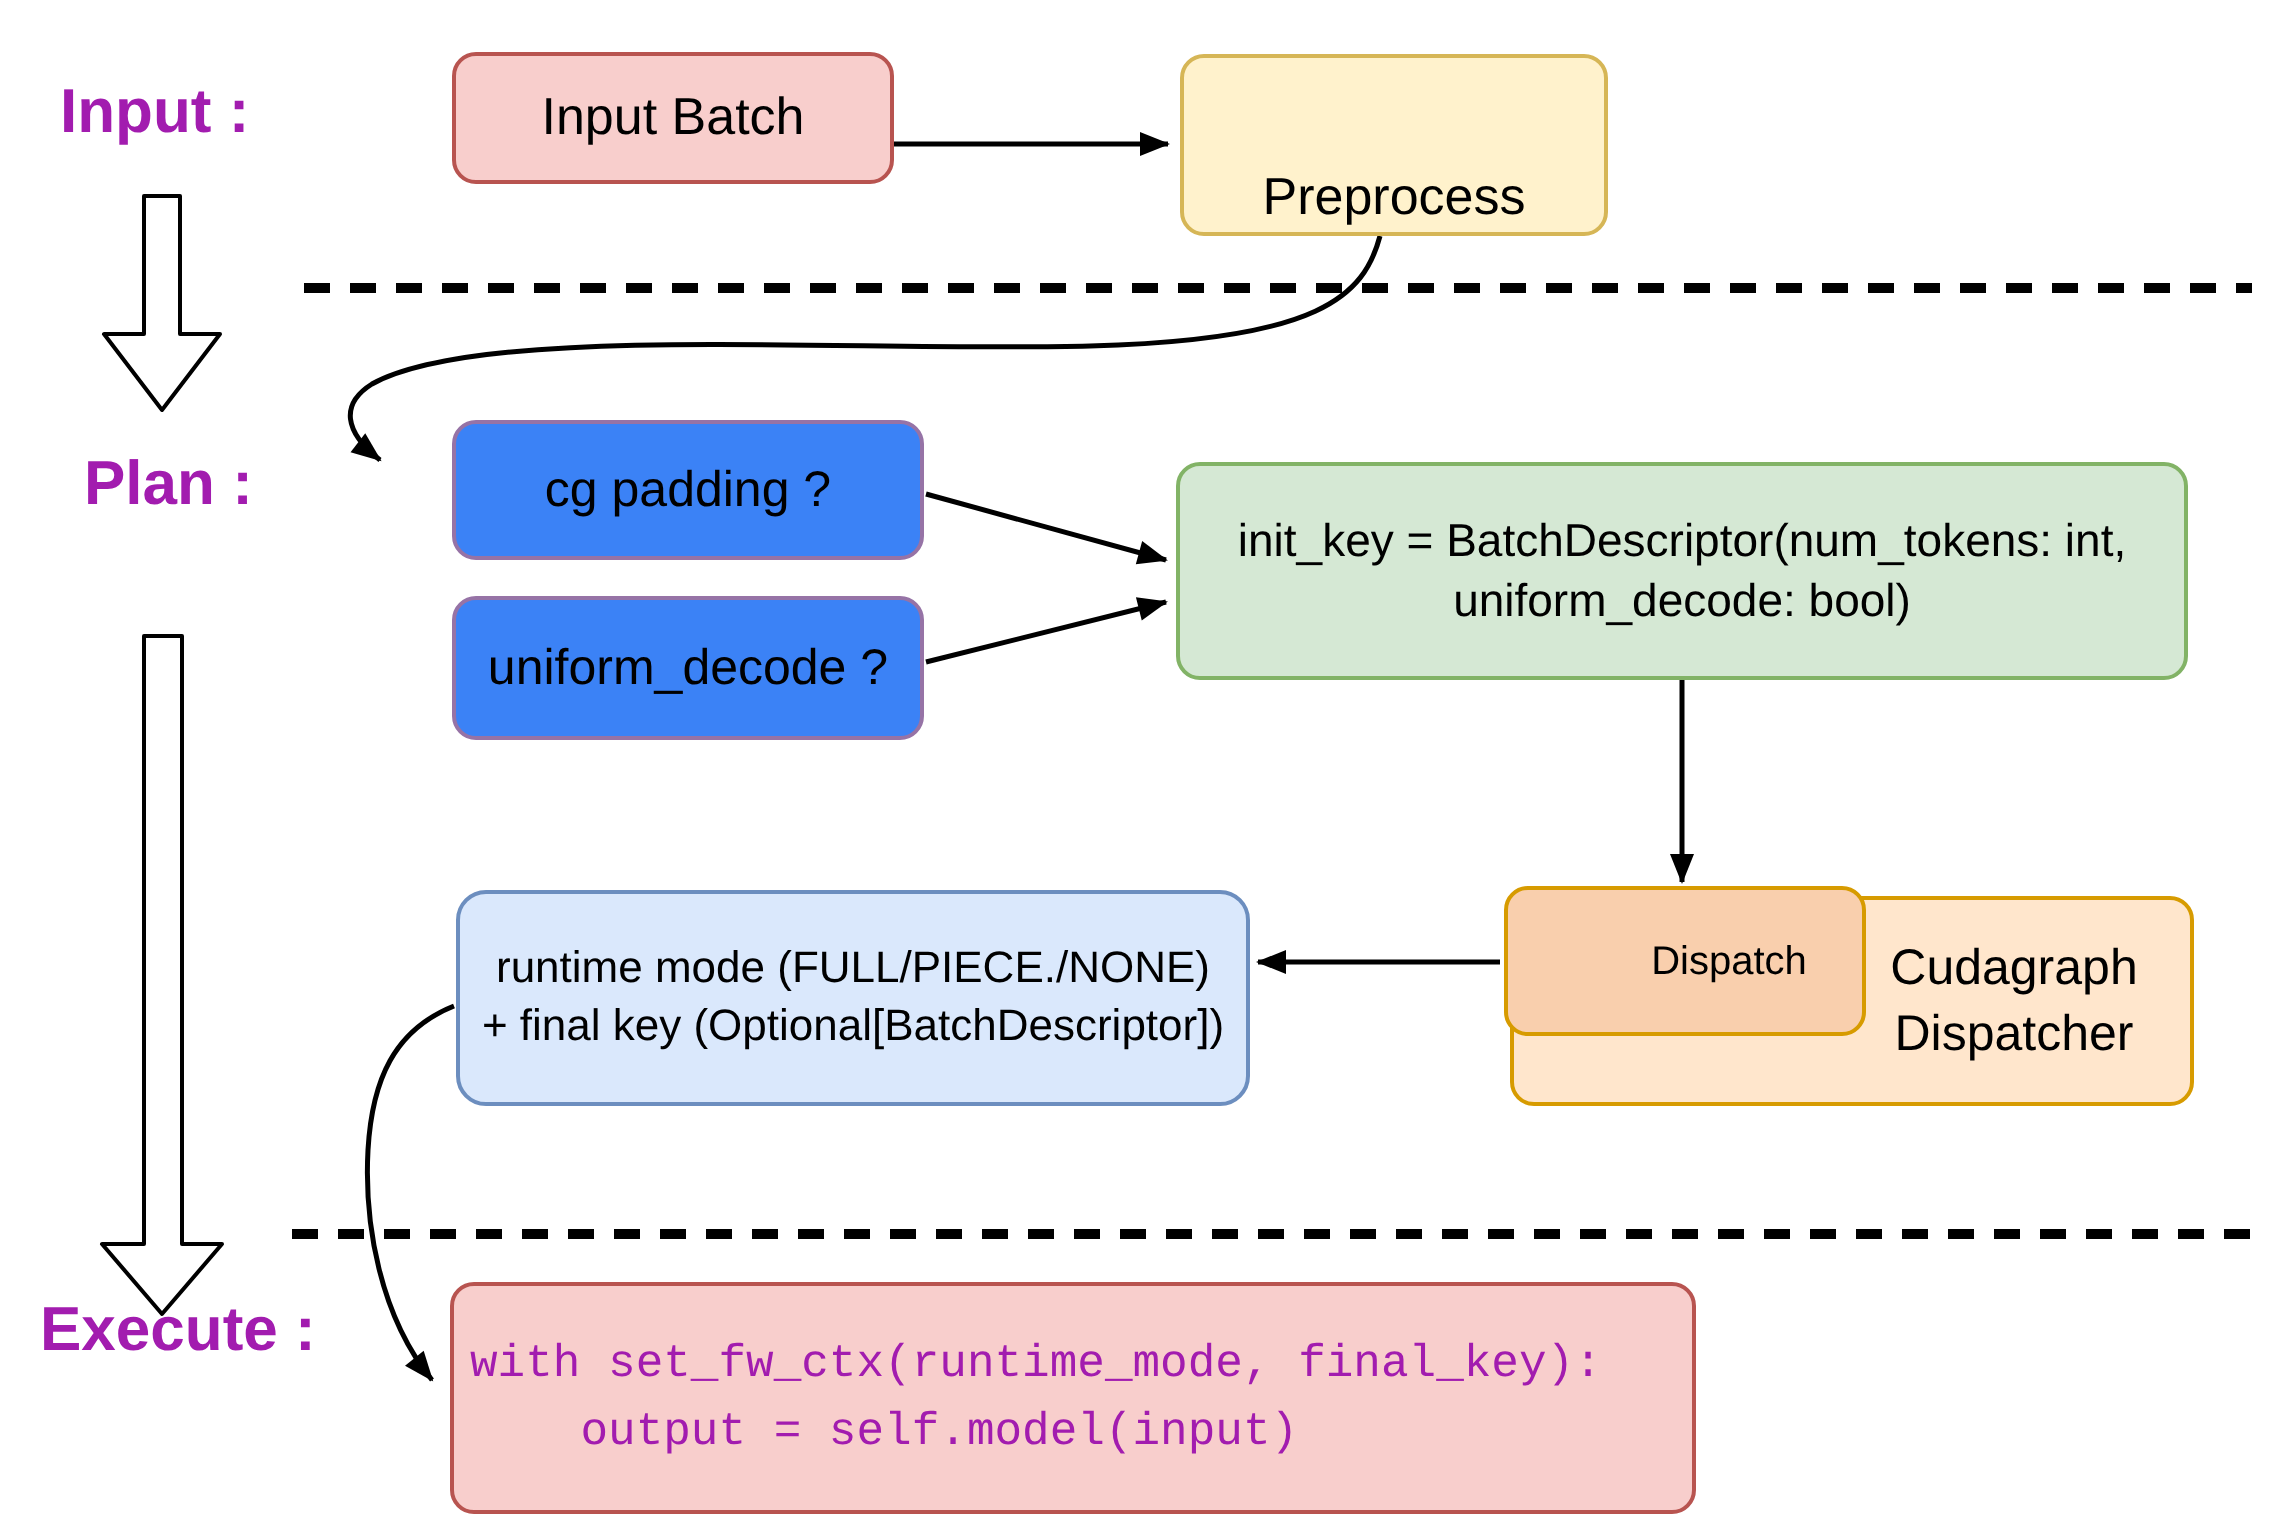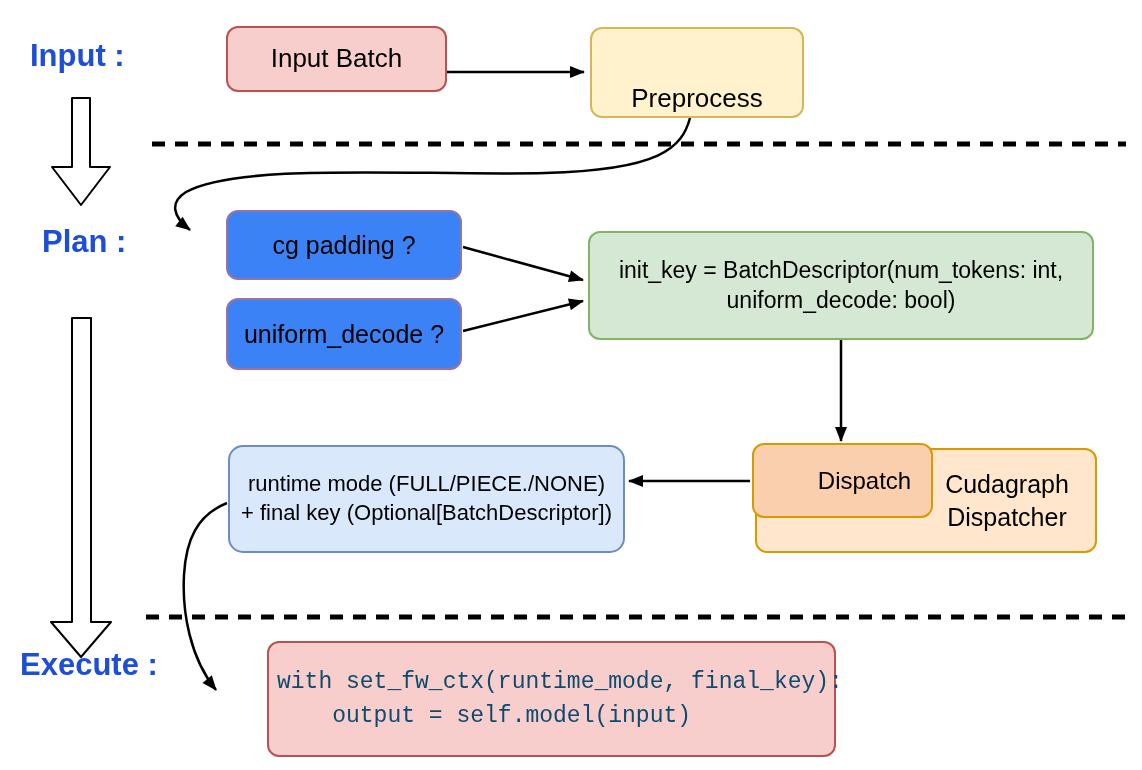--- a/index.html
+++ b/index.html
@@ -15,21 +15,21 @@
     position: absolute;
     left: 0; top: 0;
     width: 1142px; height: 770px;
     z-index: 1;
   }
   .section-label {
     position: absolute;
     z-index: 2;
     font-weight: bold;
     font-size: 31px;
-    color: #1d4ed8;
+    color: #a21caf;
     white-space: nowrap;
   }
   .box {
     position: absolute;
     z-index: 2;
     box-sizing: border-box;
     border-radius: 12px;
     border: 2px solid #000;
     display: flex;
     flex-direction: column;
@@ -53,26 +53,26 @@
   #cg-padding      { left: 226px; top: 210px; width: 236px; height: 70px;  font-size: 25px; }
   #uniform-decode  { left: 226px; top: 298px; width: 236px; height: 72px;  font-size: 25px; }
   #init-key        { left: 588px; top: 231px; width: 506px; height: 109px; font-size: 23px; }
   #cuda-dispatcher { left: 755px; top: 448px; width: 342px; height: 105px; font-size: 25px;
                      align-items: flex-end; }
   #cuda-dispatcher .label-zone {
      width: 170px; height: 100%;
      display: flex; align-items: center; justify-content: center;
      text-align: center; padding-right: 6px; box-sizing: border-box;
   }
-  #dispatch        { left: 752px; top: 443px; width: 181px; height: 75px;  font-size: 24px; z-index: 3; padding-left: 44px; }
+  #dispatch        { left: 752px; top: 443px; width: 181px; height: 75px;  font-size: 20px; z-index: 3; padding-left: 44px; }
   #runtime-mode    { left: 228px; top: 445px; width: 397px; height: 108px; font-size: 22px; }
-  #execute-code    { left: 225px; top: 641px; width: 569px; height: 116px; font-size: 23px;
+  #execute-code    { left: 225px; top: 641px; width: 623px; height: 116px; font-size: 23px;
                      font-family: "Liberation Mono", "DejaVu Sans Mono", monospace;
-                     align-items: flex-start; color: #0c4a6e; line-height: 1.5;
-                     padding-left: 8px; text-align: left; margin-left: 42px; }
+                     align-items: flex-start; color: #a21caf; line-height: 1.5;
+                     padding-left: 8px; text-align: left; }
   #label-input   { left: 30px; top: 38px;  }
   #label-plan    { left: 42px; top: 224px; }
   #label-execute { left: 20px; top: 647px; text-align: center; }
 </style>
 </head>
 <body>
 
 <div id="canvas">
 
   <svg id="connectors" viewBox="0 0 1142 770" xmlns="http://www.w3.org/2000/svg">

